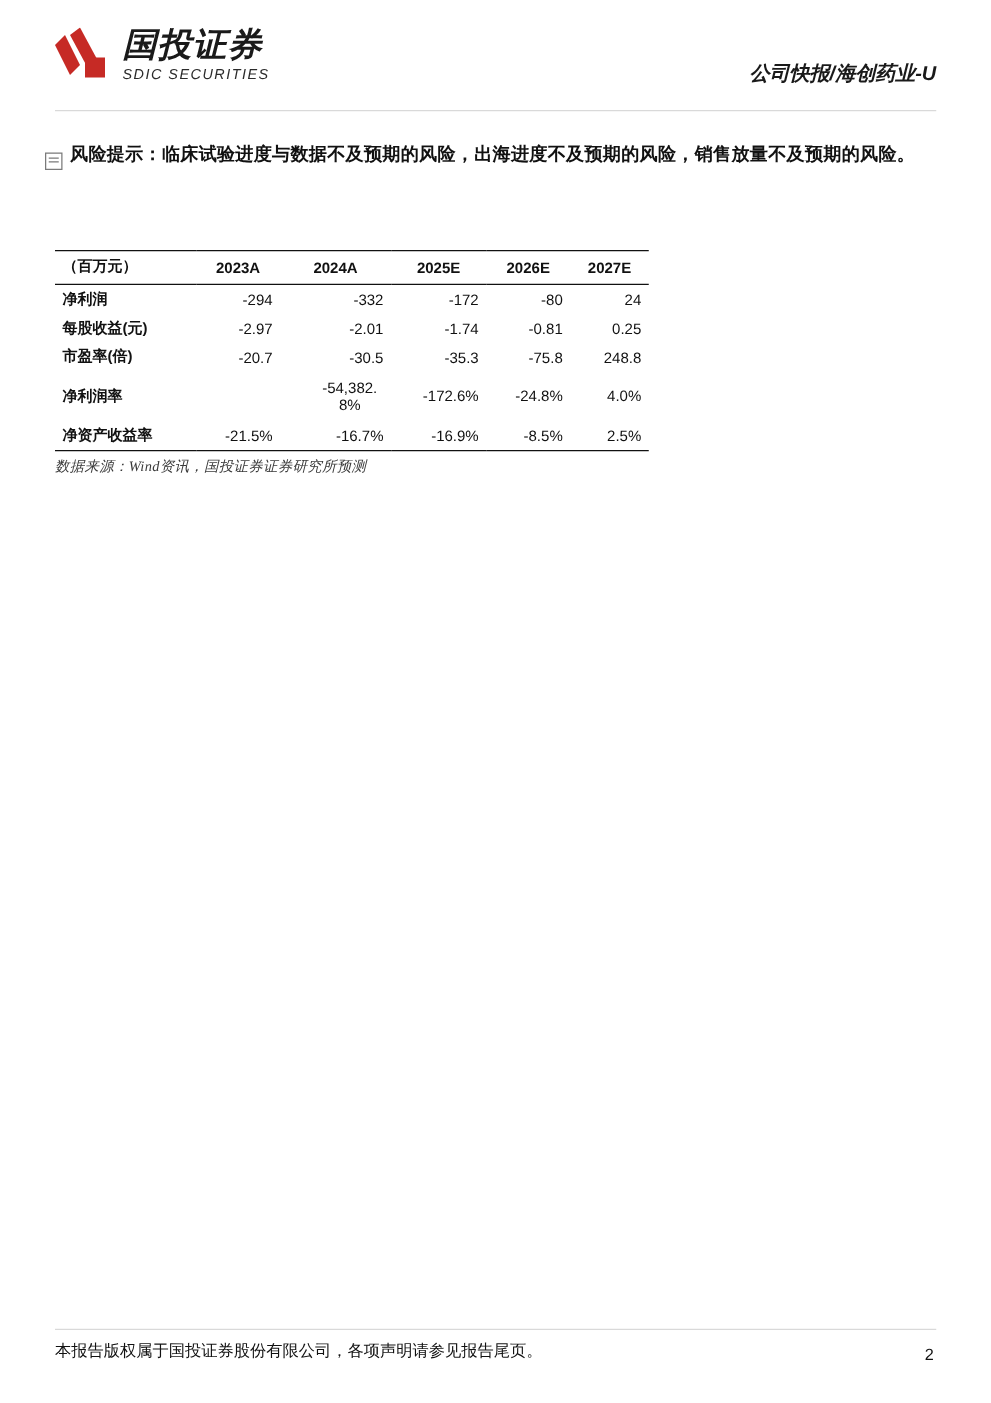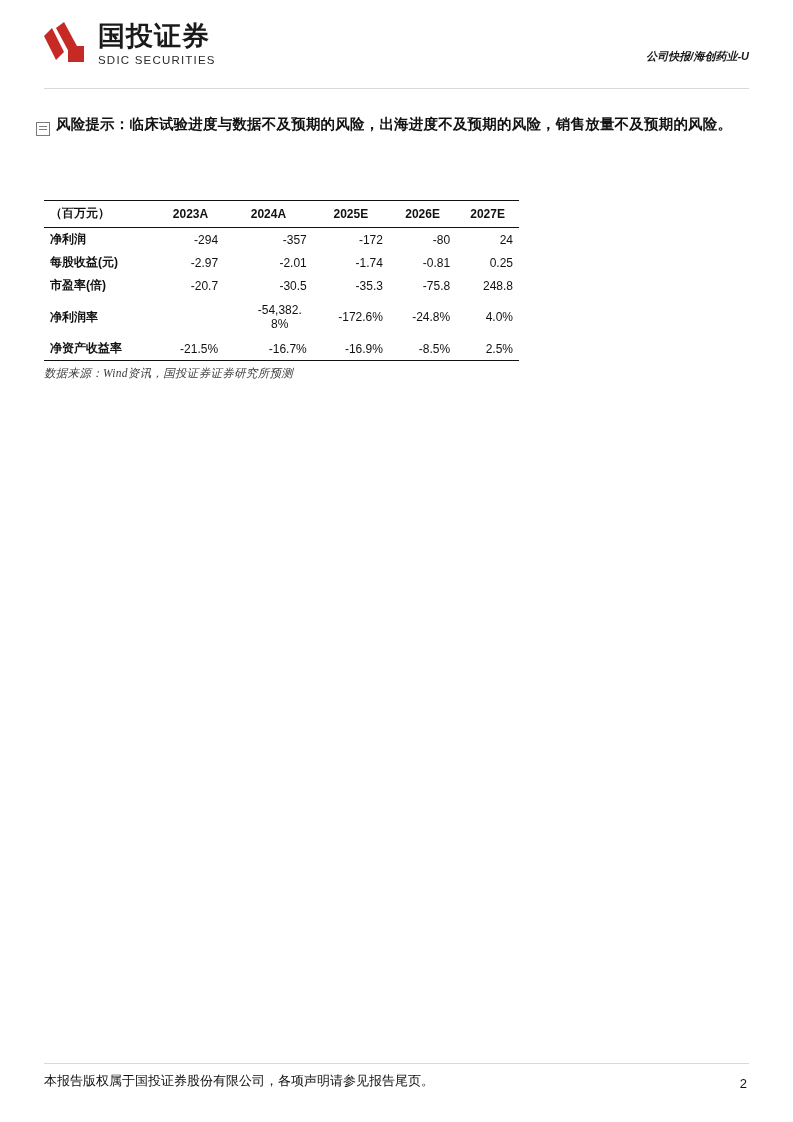--- a/index.html
+++ b/index.html
@@ -29,20 +29,21 @@
     left: 44px;
     right: 44px;
     height: 62px;
   }
   .logo-wrap {
     position: absolute;
     left: 0;
     top: 0;
     display: flex;
     align-items: center;
+    font-style: italic;
   }
   .logo-mark {
     width: 46px;
     height: 46px;
     position: relative;
     margin-right: 8px;
   }
   .logo-mark svg { display: block; }
   .logo-text {
     display: flex;
@@ -62,21 +63,21 @@
     font-size: 11.5px;
     letter-spacing: 1.2px;
     color: #2b2b2b;
     margin-top: 5px;
   }
   .header-right {
     position: absolute;
     right: 0;
     top: 27px;
     font-family: "Liberation Sans", sans-serif;
-    font-size: 11px;
+    font-size: 16px;
     font-weight: bold;
     font-style: italic;
     color: #1a1a1a;
   }
   .header-rule {
     position: absolute;
     top: 88px;
     left: 44px;
     right: 44px;
     border-top: 1px solid #d9d9d9;
@@ -253,21 +254,21 @@
           <th>2024A</th>
           <th>2025E</th>
           <th>2026E</th>
           <th>2027E</th>
         </tr>
       </thead>
       <tbody>
         <tr>
           <td class="first">净利润</td>
           <td>-294</td>
-          <td>-357</td>
+          <td>-332</td>
           <td>-172</td>
           <td>-80</td>
           <td>24</td>
         </tr>
         <tr>
           <td class="first">每股收益(元)</td>
           <td>-2.97</td>
           <td>-2.01</td>
           <td>-1.74</td>
           <td>-0.81</td>

